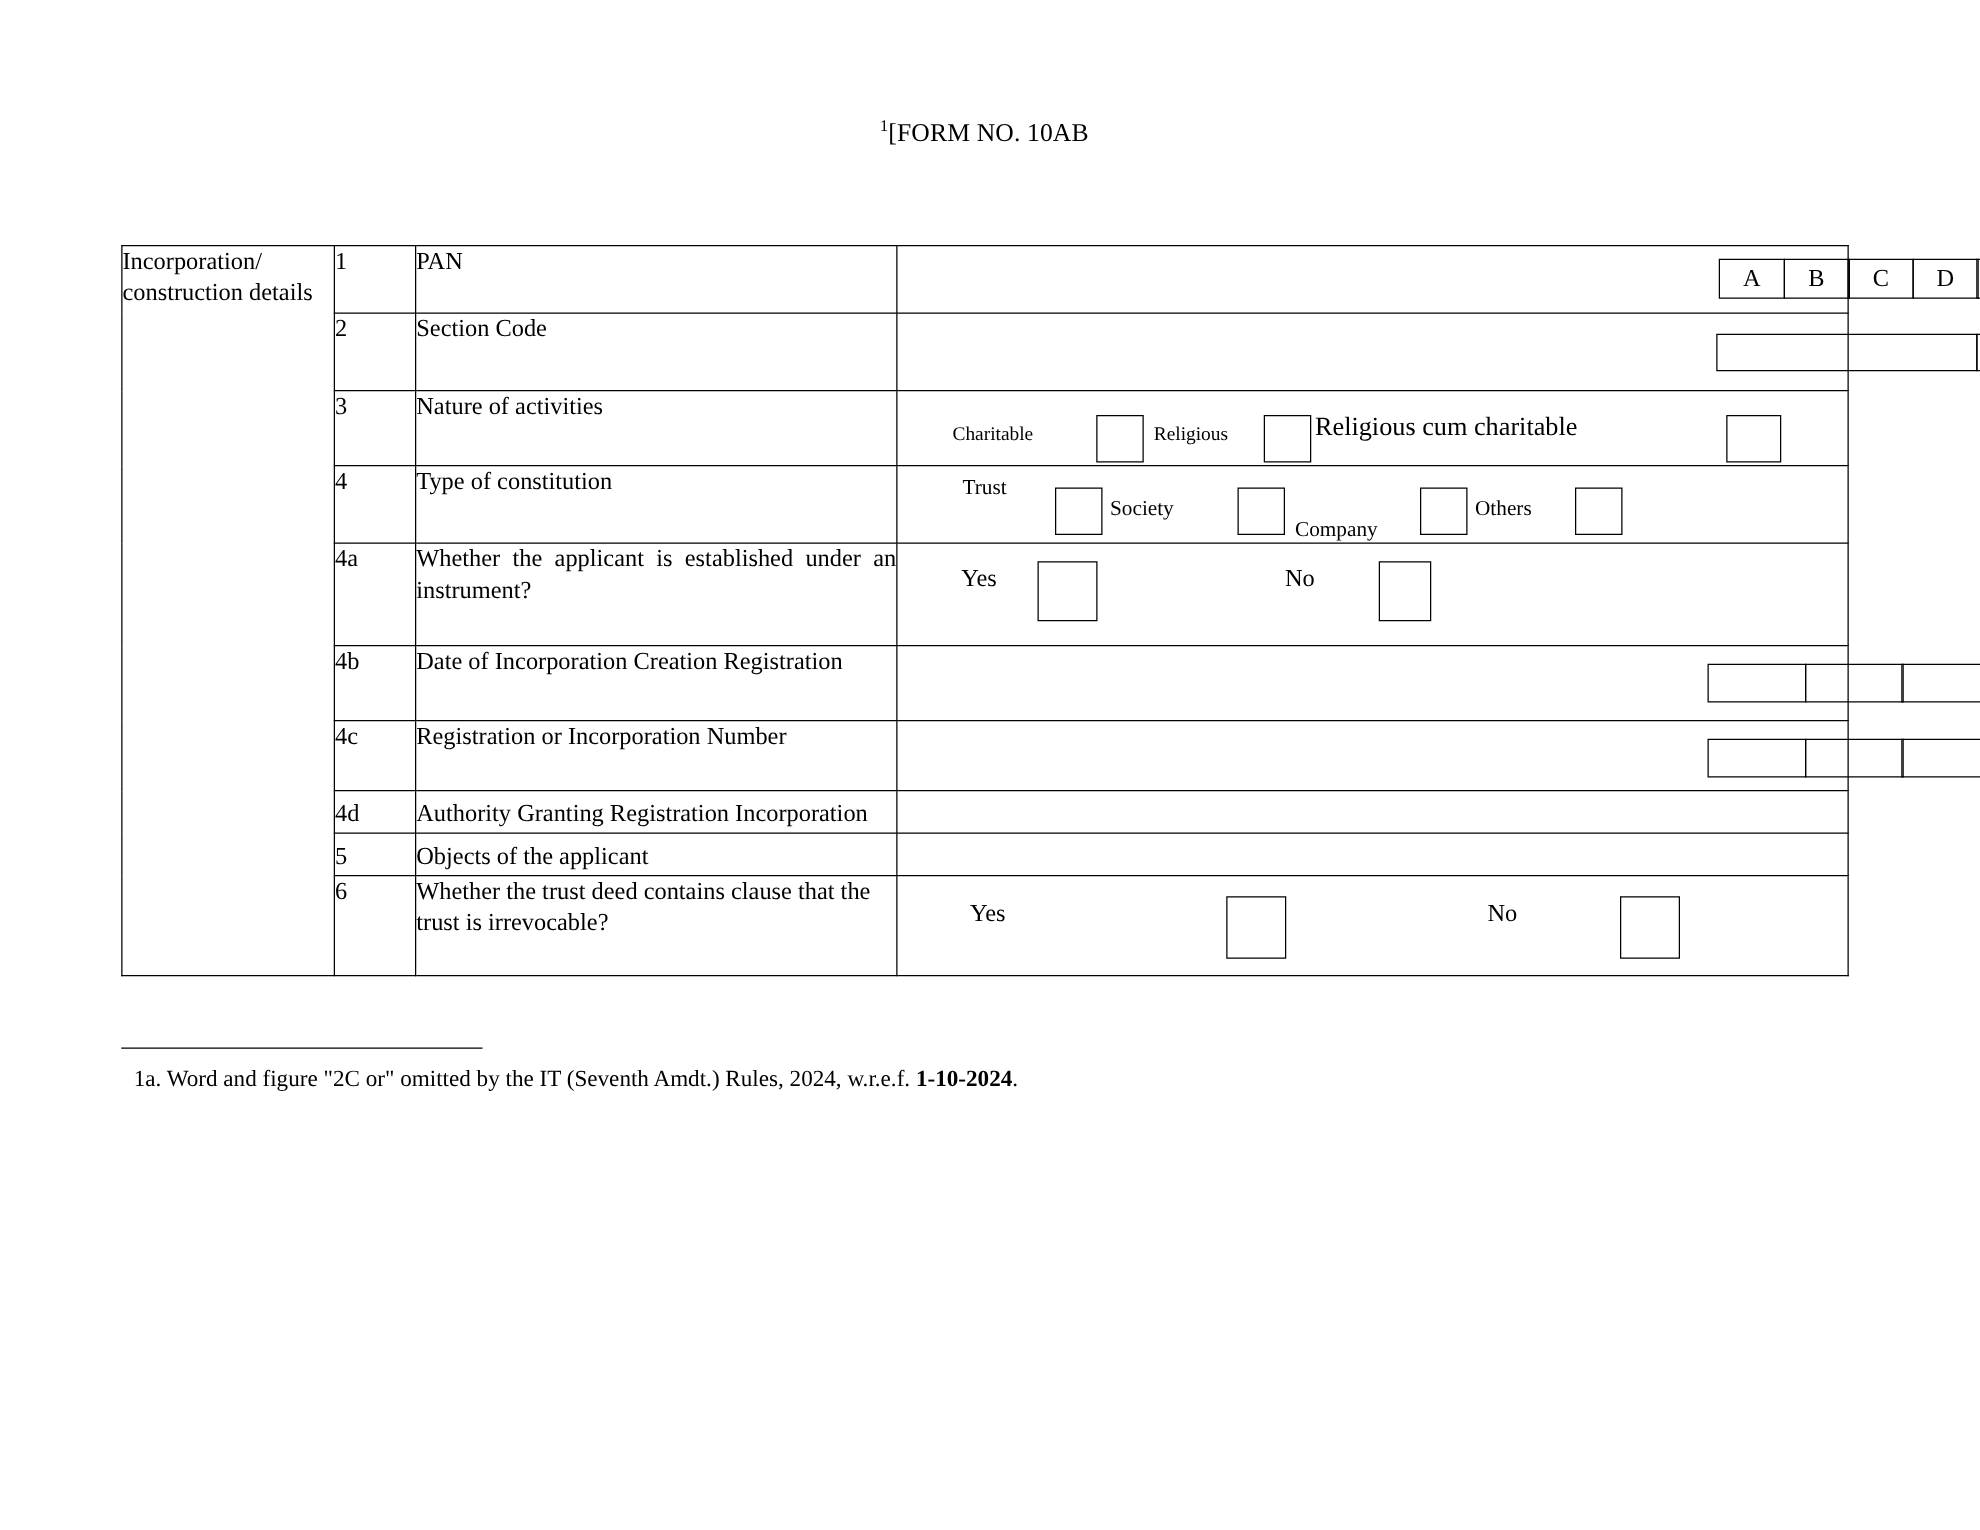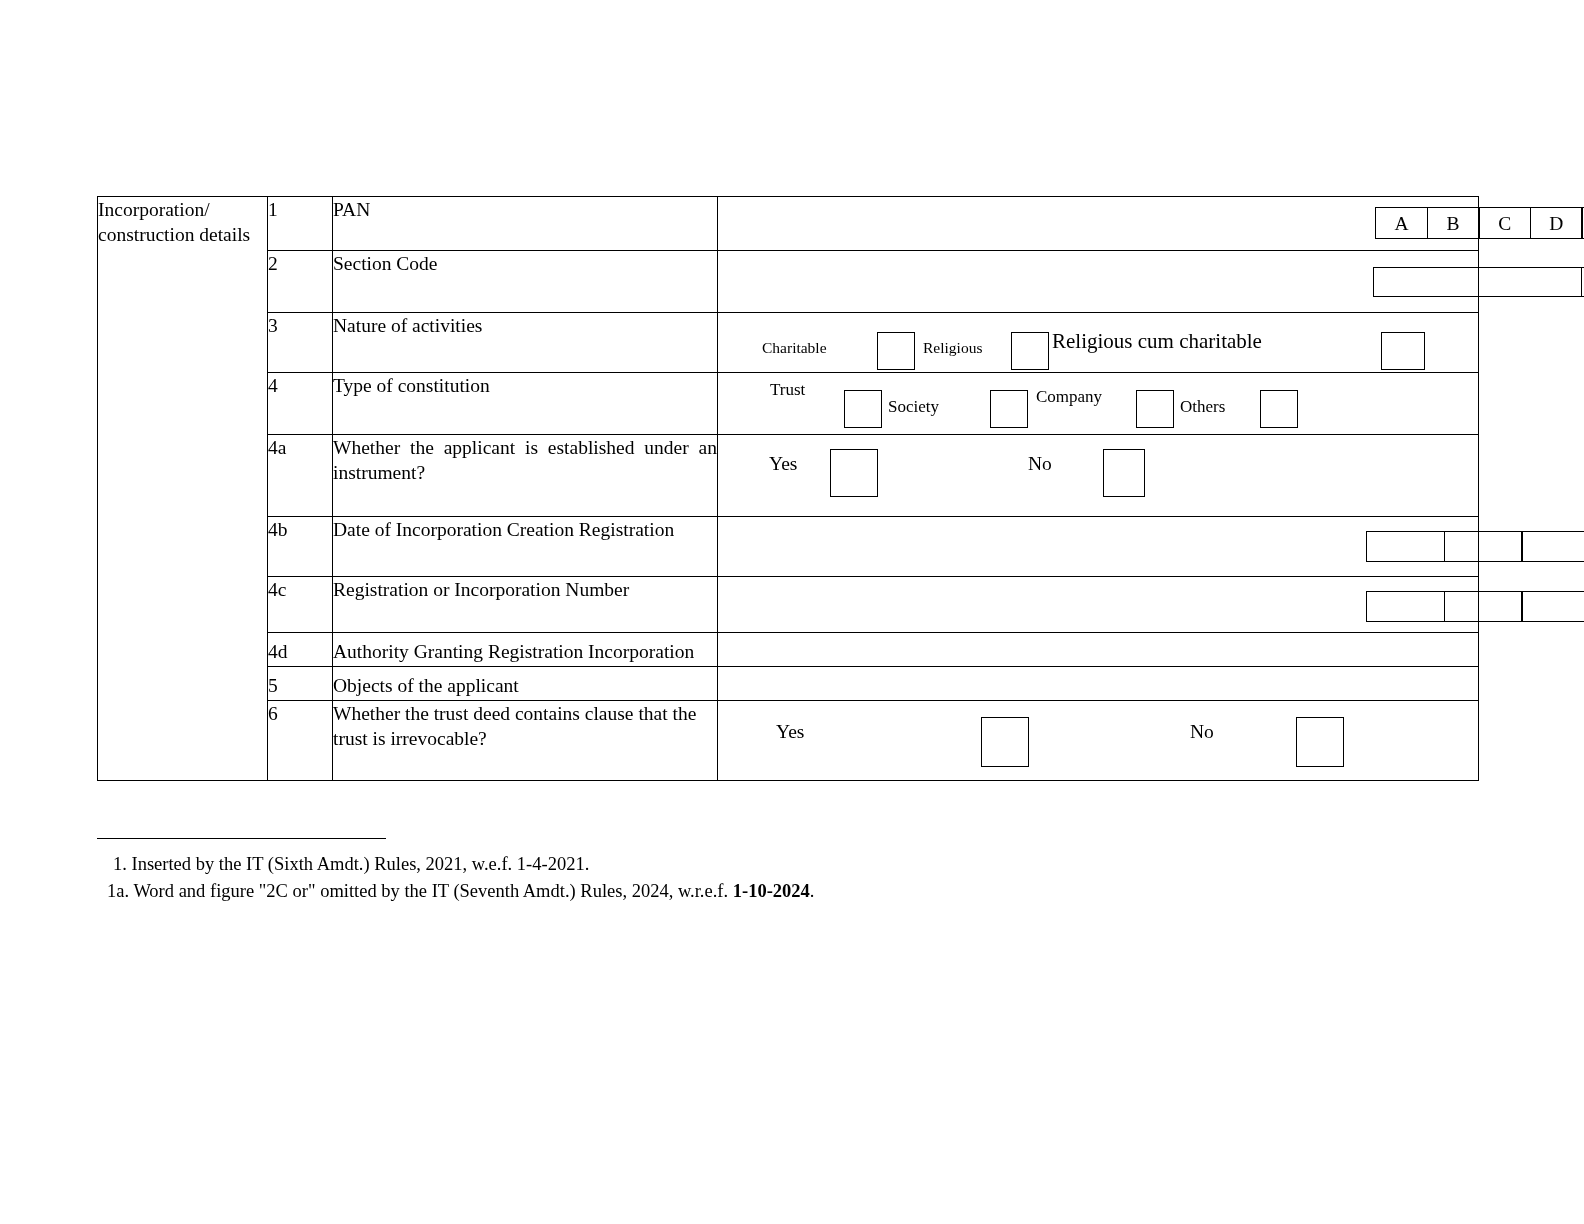--- a/index.html
+++ b/index.html
@@ -156,21 +156,21 @@
   .nat-religious { left: 205px; top: 22px; font-size: 15.5px; }
   .nat-box2 { left: 293px; top: 19px; width: 38px; height: 38px; }
   .nat-relcum { left: 334px; top: 16px; font-size: 21px; }
   .nat-box3 { left: 663px; top: 19px; width: 44px; height: 38px; }
 
   
   .con-trust   { left: 52px; top: 4px; font-size: 17px; font-family: Liberation Serif, serif; }
   .con-box1 { left: 126px; top: 17px; width: 38px; height: 38px; }
   .con-society { left: 170px; top: 21px; font-size: 17px; }
   .con-box2 { left: 272px; top: 17px; width: 38px; height: 38px; }
-  .con-company { left: 318px; top: 11px; width: auto; font-size: 17px; }
+  .con-company { left: 318px; top: 38px; width: auto; font-size: 17px; }
   .con-box3 { left: 418px; top: 17px; width: 38px; height: 38px; }
   .con-others  { left: 462px; top: 21px; font-size: 17px; }
   .con-box4 { left: 542px; top: 17px; width: 38px; height: 38px; }
 
   
   .yn-a-yes   { left: 51px; top: 16px; font-size: 19.5px; }
   .yn-a-ybox { left: 112px; top: 14px; width: 48px; height: 48px; }
   .yn-a-no    { left: 310px; top: 16px; font-size: 19.5px; }
   .yn-a-nbox { left: 385px; top: 14px; width: 42px; height: 48px; }
 
@@ -199,20 +199,21 @@
     white-space: nowrap;
   }
   .fn-line.f1 { padding-left: 16px; }
   .fn-line.f2 { padding-left: 10px; }
   .bold { font-weight: bold; text-align: right; }
 </style>
 </head>
 <body>
 
 <div class="titles">
+  <div class="title-line l1"><sup class="fn">1</sup><span>[FORM NO. 10AB</span></div>
 </div>
 
 <table class="form-table">
   <colgroup>
     <col class="c-group">
       <col class="c-num">
       <col class="c-label">
       <col class="c-field">
   </colgroup>
   <tbody>
@@ -347,15 +348,14 @@
           <span class="opt-box yn-6-nbox"></span>
         </div>
       </td>
     </tr>
 
   </tbody>
 </table>
 
 <div class="footnotes">
   <div class="fn-rule"></div>
-  <div class="fn-line f1">1.  Inserted by the IT (Sixth Amdt.) Rules, 2021, w.e.f. 1-4-2021.</div>
   <div class="fn-line f2"><span>1a. Word and figure "2C or" omitted by the IT (Seventh Amdt.) Rules, 2024, w.r.e.f. </span><span class="bold">1-10-2024</span><span>.</span></div>
 </div>
 
 </body></html>

